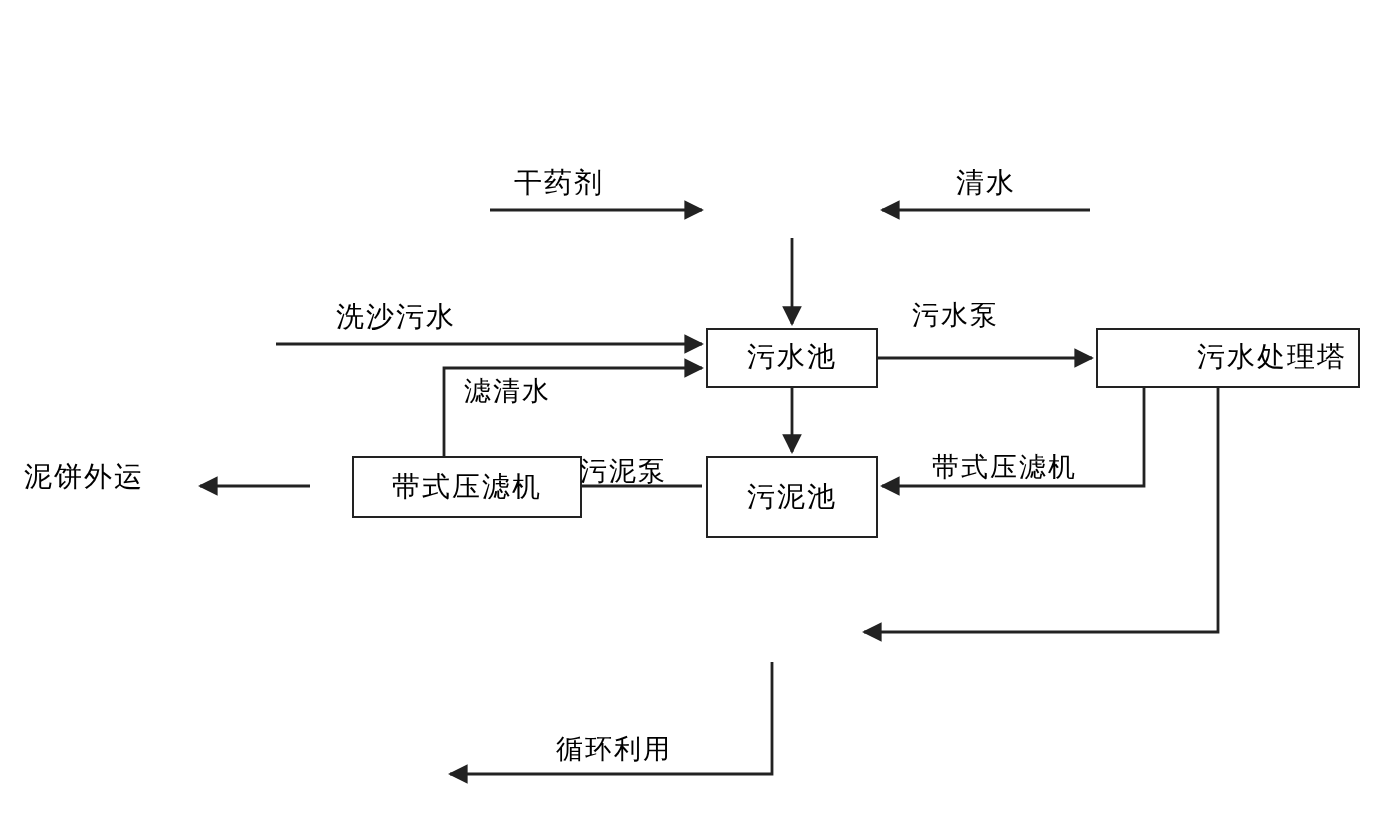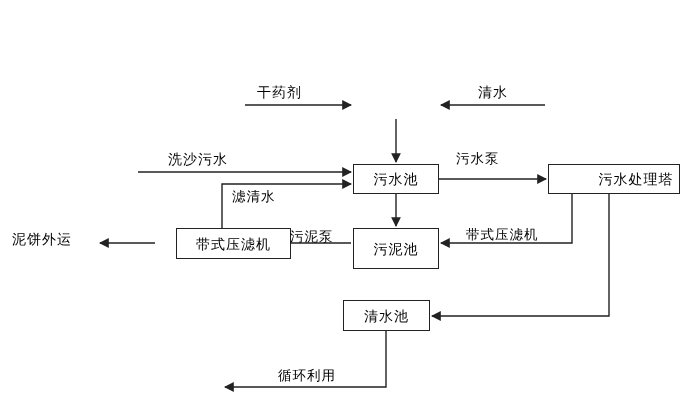--- a/index.html
+++ b/index.html
@@ -117,23 +117,20 @@
   </div>
 
   <div class="node" style="left:157px; top:228px; width:115px; height:31px;margin-left:19px;">
     <span>带式压滤机</span>
   </div>
 
   <div class="node" style="left:353px; top:228px; width:86px; height:41px;">
     <span>污泥池</span>
   </div>
 
-  <div class="node" style="left:343px; top:300px; width:87px; height:31px;">
-    <span>清水池</span>
-  </div>
 
   <div class="io-label" style="left:257px; top:85px;">干药剂</div>
   <div class="io-label" style="left:478px; top:85px;">清水</div>
   <div class="io-label" style="left:168px; top:152px;">洗沙污水</div>
   <div class="io-label" style="left:12px; top:232px;">泥饼外运</div>
 
   <div class="edge-label" style="left:232px; top:190px;">滤清水</div>
   <div class="edge-label" style="left:456px; top:152px;">污水泵</div>
   <div class="edge-label" style="left:290px; top:230px;">污泥泵</div>
   <div class="edge-label" style="left:466px; top:228px;">带式压滤机</div>

